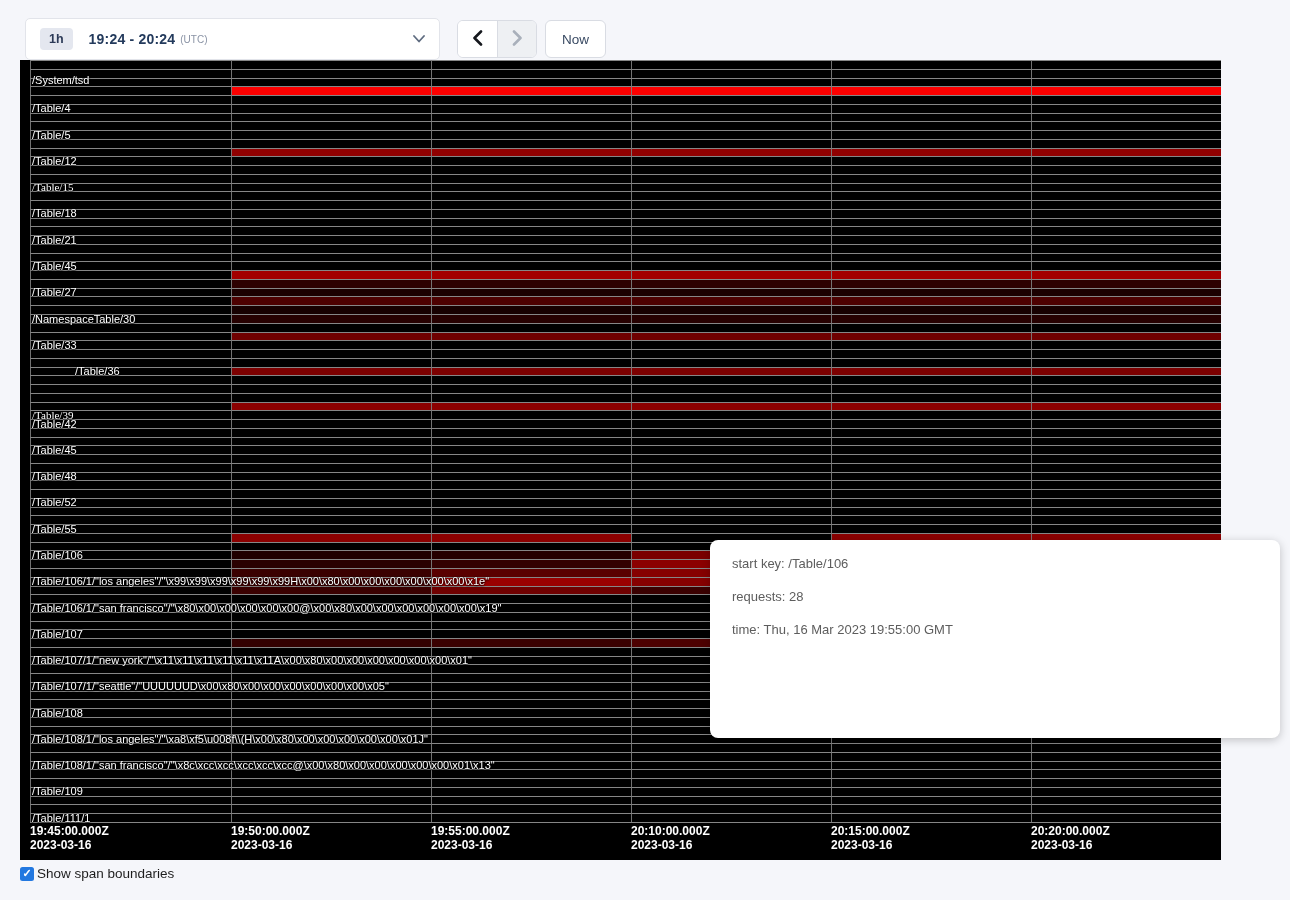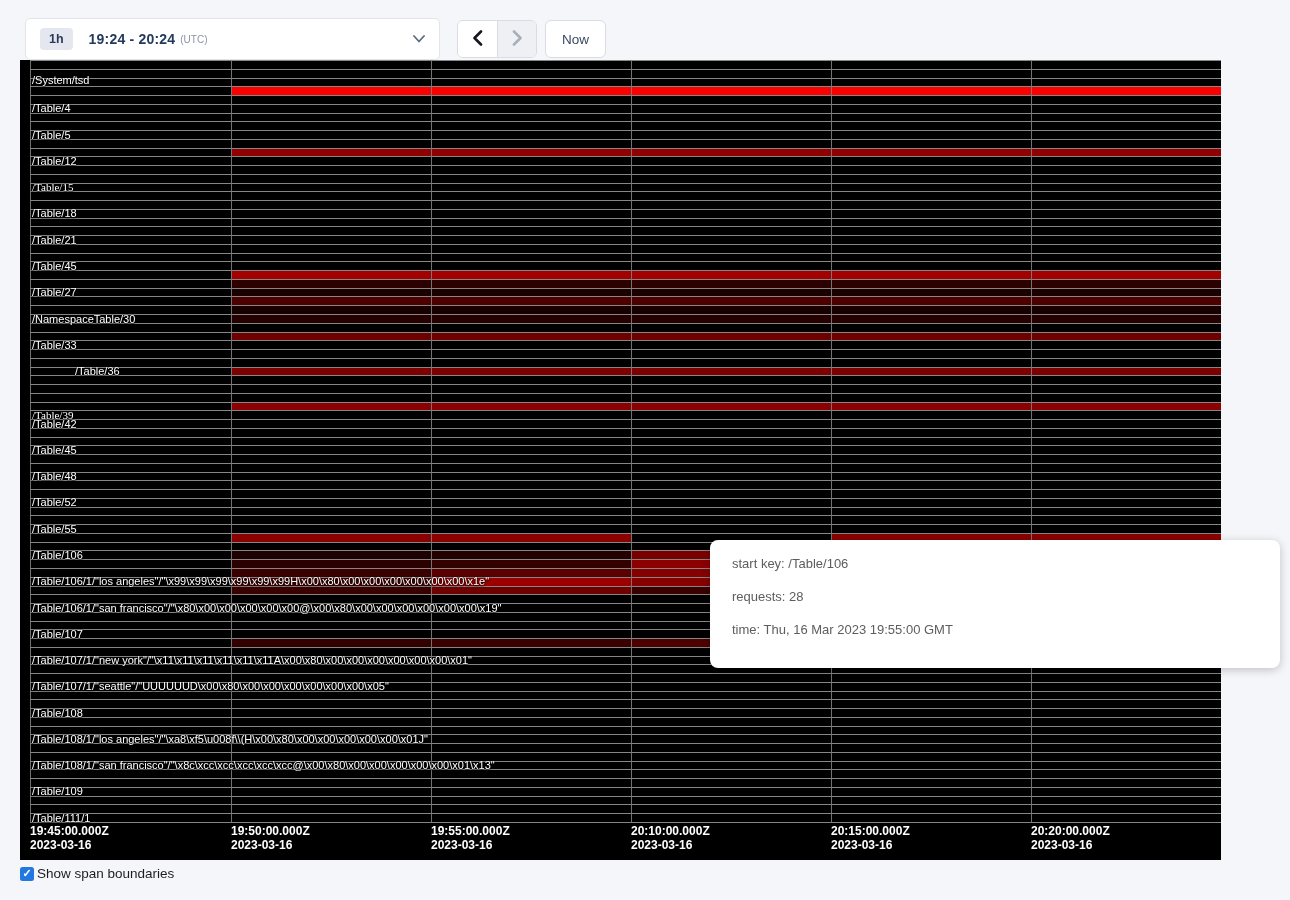--- a/index.html
+++ b/index.html
@@ -47,21 +47,21 @@
     position:absolute; left:2px; color:#fff; font-size:11px; line-height:11px;
     white-space:nowrap; text-shadow:0 1px 2px #000, 0 0 2px #000; z-index:3;
   }
   .x-tick {
     position:absolute; top:764px; color:#fff; font-size:12px; font-weight:700;
     line-height:14px; white-space:nowrap; z-index:3;
   }
 
   
   #tooltip {
-    position:absolute; left:710px; top:540px; width:570px; height:128px;
+    position:absolute; left:710px; top:540px; width:570px; height:198px;
     background:#fff; border-radius:8px; box-shadow:0 2px 10px rgba(0,0,0,.22);
     padding:16px 0 0 22px; z-index:10;
   }
   .tooltip-line { color:#5d5d5d; font-size:13px; line-height:16px; margin-bottom:17px; white-space:nowrap; }
 
   
   #footer { position:absolute; left:20px; top:866px; display:flex; align-items:center; }
   #span-checkbox {
     width:14px; height:14px; background:#2278e0; border-radius:2.5px;
     display:flex; align-items:center; justify-content:center;

